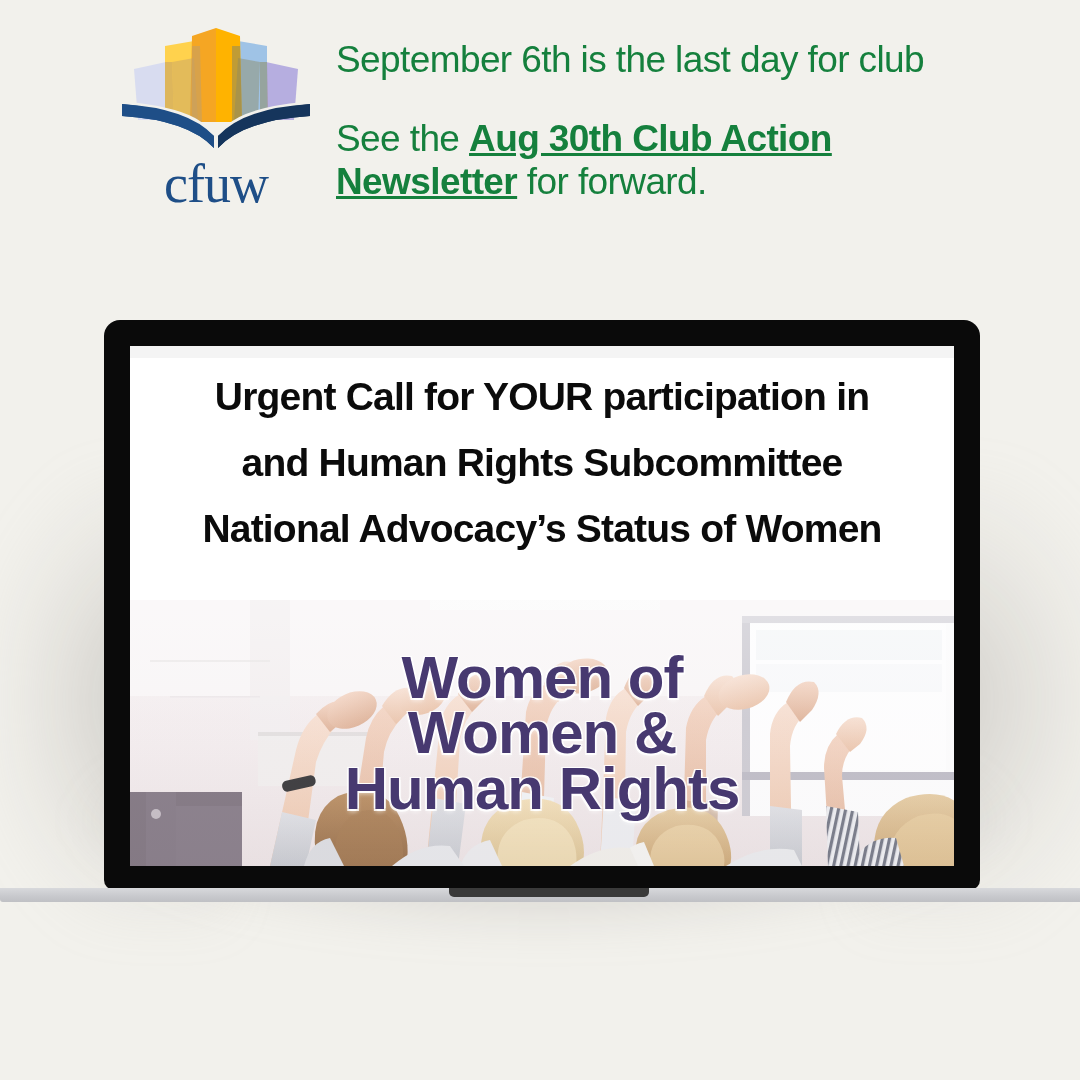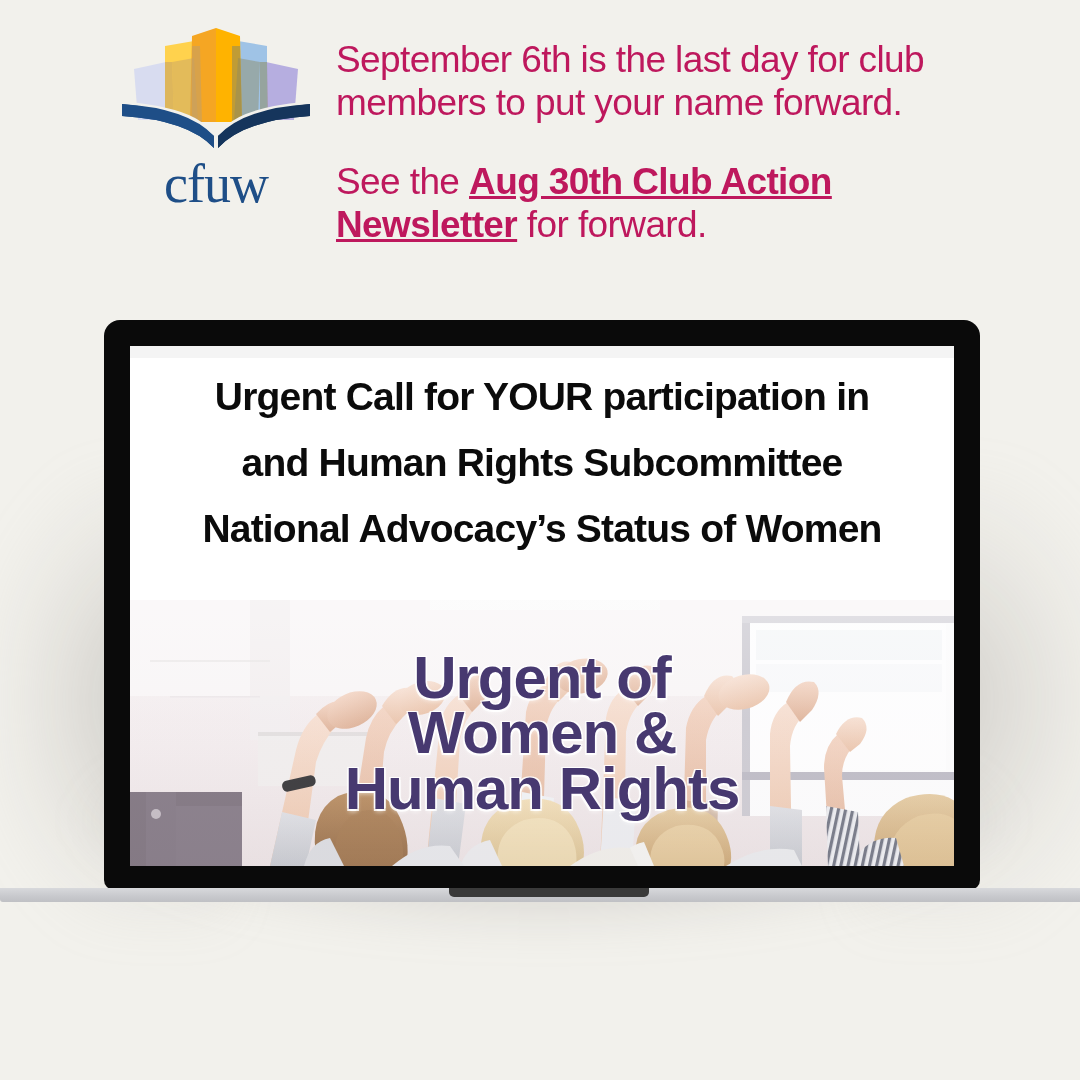--- a/index.html
+++ b/index.html
@@ -27,21 +27,21 @@
     font-size:54px; line-height:84px;
     color:#1e4e87; letter-spacing:-1px;
   }
 
   #headline-block{
     position:absolute; left:336px; top:38px; width:620px;
   }
   .hl-line{
     font-family:"Liberation Sans", sans-serif;
     font-size:37px; line-height:43px;
-    color:#be185d; letter-spacing:-0.6px;
+    color:#15803d; letter-spacing:-0.6px;
     white-space:nowrap;
   }
   #headline-2{ margin-top:36px; }
   .hl-strong{ font-weight:bold;text-decoration:underline; }
 
   
   #laptop{
     position:absolute; left:104px; top:320px; width:876px; height:585px;
   }
   #laptop-shadow{
@@ -166,21 +166,20 @@
       <path d="M192 80 L192 92 Q126 96 100 124 L100 112 Q130 86 192 80 Z" fill="#15355c"></path>
       <path d="M4 80 Q70 84 96 112 L96 124 Q70 96 4 92 Z" fill="#1e4e87"></path>
       <path d="M192 80 Q126 84 100 112 L100 124 Q126 96 192 92 Z" fill="#15355c"></path>
     </svg>
     <div id="logo-word">cfuw</div>
   </div>
 
   <div id="headline-block">
     <div id="headline-1">
       <div class="hl-line">September 6th is the last day for club</div>
-      <div class="hl-line">members to put your name forward.</div>
     </div>
     <div id="headline-2">
       <div class="hl-line"><span>See the </span><span class="hl-strong">Aug 30th Club Action</span></div>
       <div class="hl-line"><span class="hl-strong">Newsletter</span><span> for forward.</span></div>
     </div>
   </div>
 
 </div>
 
 <div id="laptop">
@@ -344,21 +343,21 @@
             <path d="M760 266 Q756 230 788 216 Q824 206 838 236 Q846 252 844 266 Z" fill="#e9d0a2" opacity="0.55"></path>
             <path d="M730 252 Q744 236 766 238 L774 266 L724 266 Z" fill="url(#pStripe)"></path>
           </g>
 
           <path d="M262 266 Q290 242 320 246 L334 266 Z" fill="#e3e4e8"></path>
           <path d="M440 266 Q470 244 500 248 L508 266 Z" fill="#edebe7"></path>
           <path d="M596 266 Q630 244 664 250 L672 266 Z" fill="#e6e7ea"></path>
         </svg>
         <div id="photo-wash"></div>
         <div id="photo-overlay">
-          <div class="ov-line" id="ov-1">Urgent of</div>
+          <div class="ov-line" id="ov-1">Women of</div>
           <div class="ov-line" id="ov-2">Women &amp;</div>
           <div class="ov-line" id="ov-3">Human Rights</div>
         </div>
       </div>
 
     </div>
   </div>
 
   <div id="laptop-base"></div>
   <div id="laptop-notch"></div>

